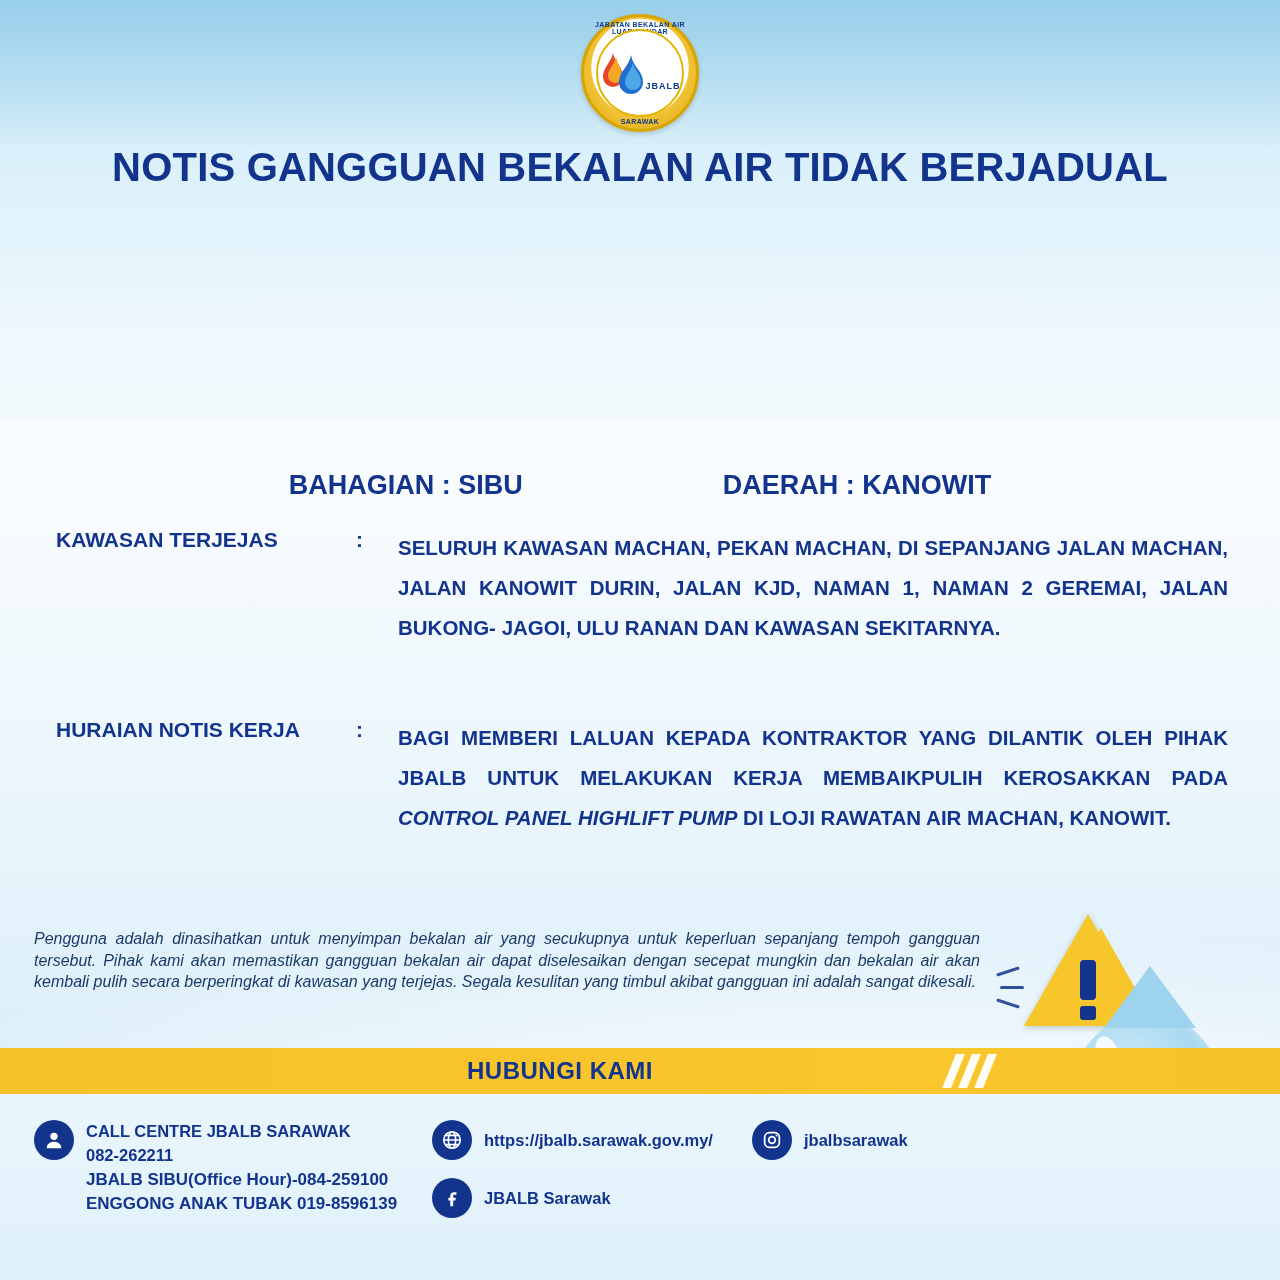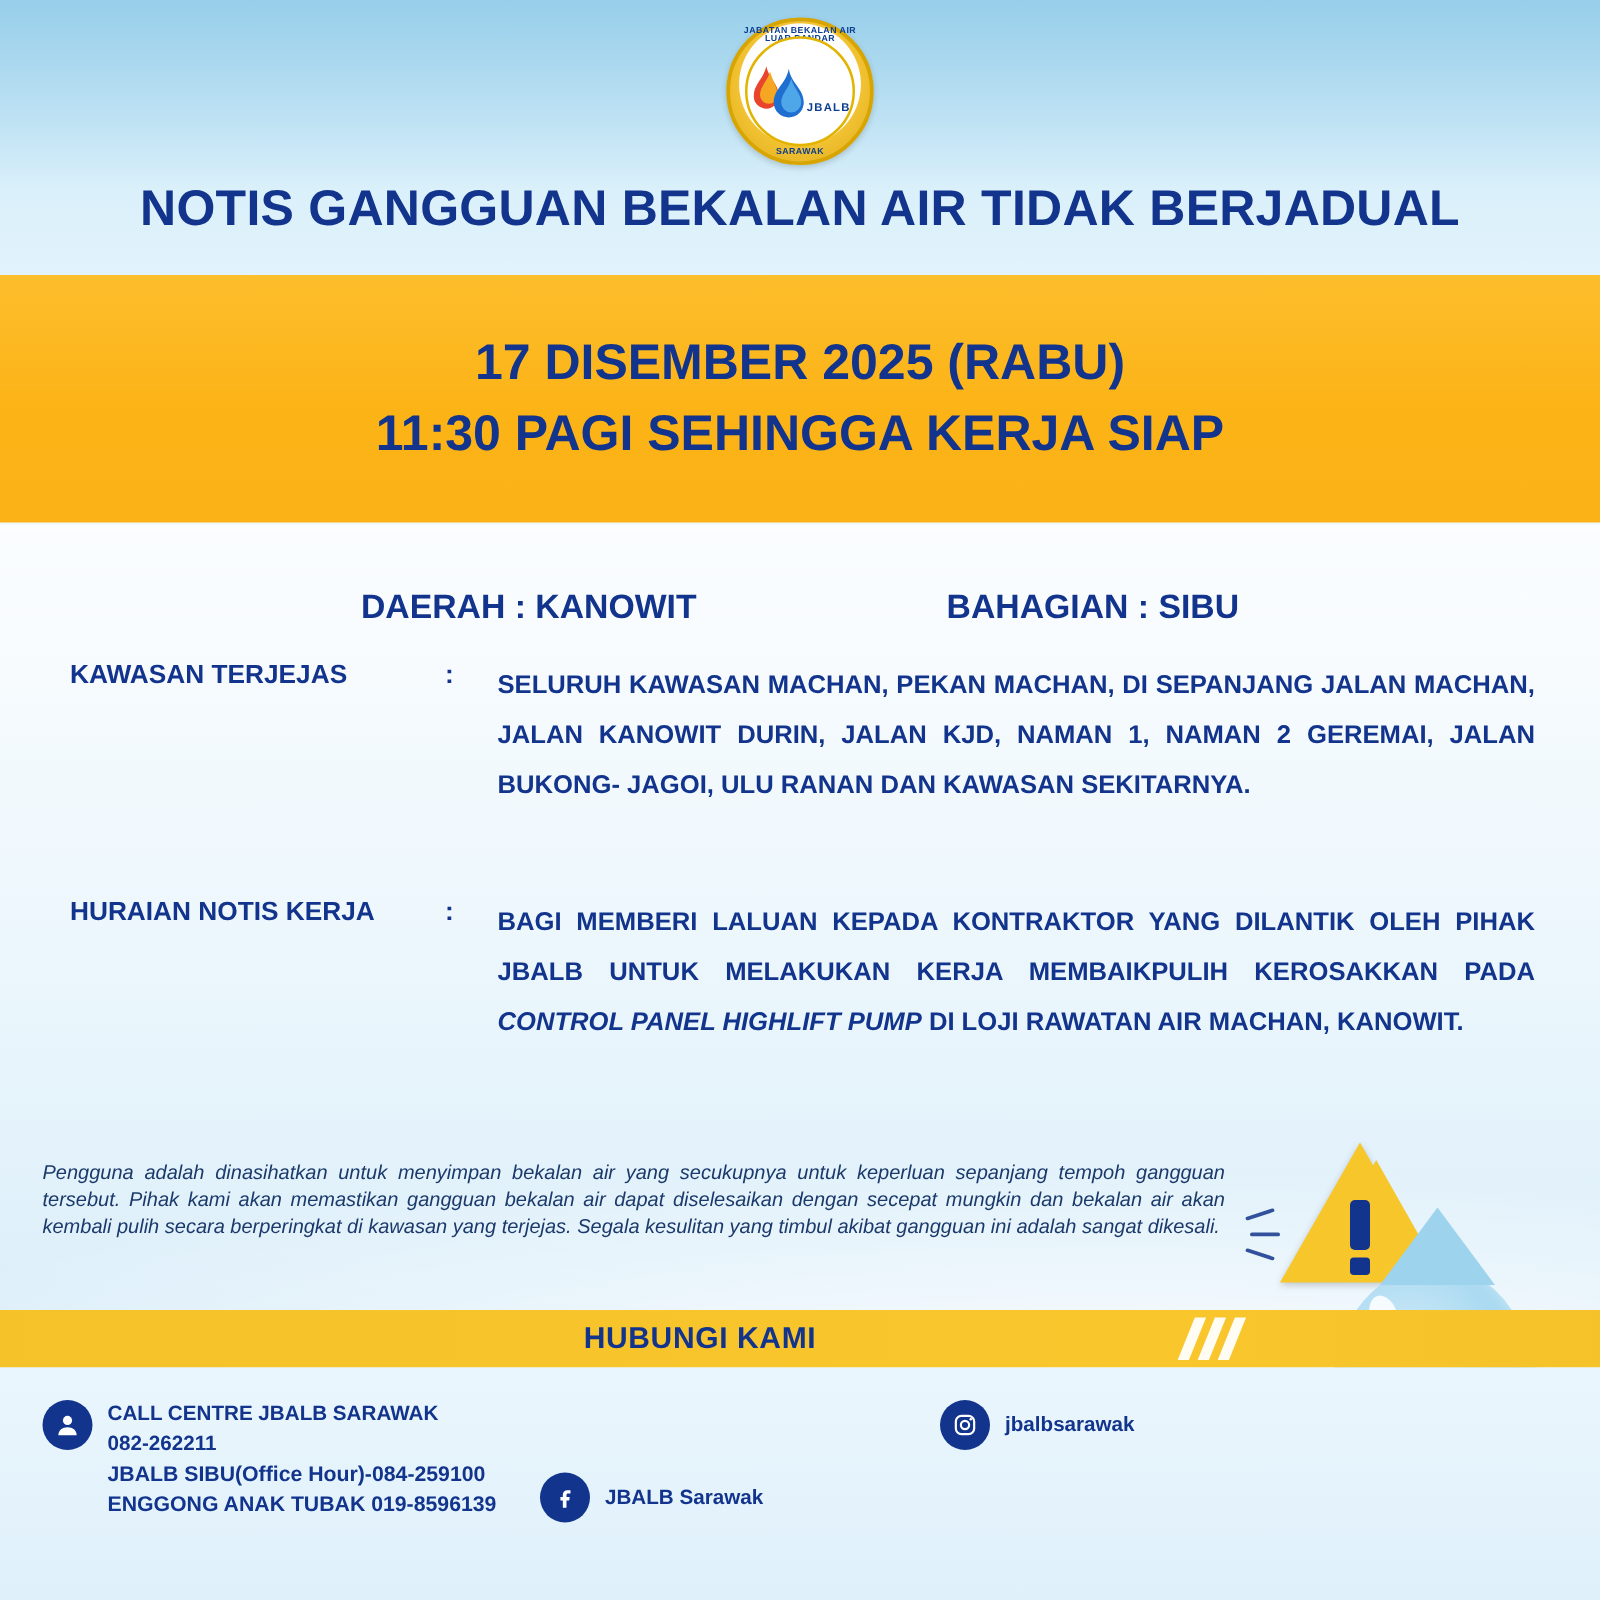--- a/index.html
+++ b/index.html
@@ -204,28 +204,24 @@
         <div class="logo-mark">JBALB</div>
       </div>
       <div class="logo-text-bottom">SARAWAK</div>
     </div>
   </div>
 
   <div class="title-bar">
     <h1>NOTIS GANGGUAN BEKALAN AIR TIDAK BERJADUAL</h1>
   </div>
 
-  <div class="date-band">
-    <div class="l1">17 DISEMBER 2025 (RABU)</div>
-    <div class="l2">11:30 PAGI SEHINGGA KERJA SIAP</div>
-  </div>
 
   <div class="region-row">
+    <div>BAHAGIAN : SIBU</div>
     <div>DAERAH : KANOWIT</div>
-    <div>BAHAGIAN : SIBU</div>
   </div>
 
   <div class="detail" id="row-area">
     <div class="lbl">KAWASAN TERJEJAS</div>
     <div class="colon">:</div>
     <div class="val">SELURUH KAWASAN MACHAN, PEKAN MACHAN, DI SEPANJANG JALAN MACHAN, JALAN KANOWIT DURIN, JALAN KJD, NAMAN 1, NAMAN 2 GEREMAI, JALAN BUKONG- JAGOI, ULU RANAN DAN KAWASAN SEKITARNYA.</div>
   </div>
 
   <div class="detail" id="row-desc">
     <div class="lbl">HURAIAN NOTIS KERJA</div>
@@ -282,20 +278,30 @@
           </svg>
       </div>
       <div class="txt">
         <div>CALL CENTRE JBALB SARAWAK</div>
         <div>082-262211</div>
         <div class="small">JBALB SIBU(Office Hour)-084-259100</div>
         <div class="small">ENGGONG ANAK TUBAK 019-8596139</div>
       </div>
     </div>
 
+    <div class="ci" id="ci-web">
+      <div class="circ">
+        <svg width="22" height="22" viewBox="0 0 24 24" fill="none" stroke="#ffffff" stroke-width="1.8">
+            <circle cx="12" cy="12" r="9"></circle>
+            <ellipse cx="12" cy="12" rx="4" ry="9"></ellipse>
+            <path d="M3 12h18M4.5 7h15M4.5 17h15"></path>
+          </svg>
+      </div>
+      <div class="txt">https://jbalb.sarawak.gov.my/</div>
+    </div>
 
     <div class="ci" id="ci-fb">
       <div class="circ">
         <svg width="22" height="22" viewBox="0 0 24 24" fill="#ffffff">
             <path d="M14.5 8.5h2.3V5.6h-2.7c-2.5 0-4 1.5-4 4v2H8v3h2.1V21h3.2v-6.4h2.4l.4-3h-2.8v-1.6c0-.9.4-1.5 1.2-1.5z"></path>
           </svg>
       </div>
       <div class="txt">JBALB Sarawak</div>
     </div>
 

